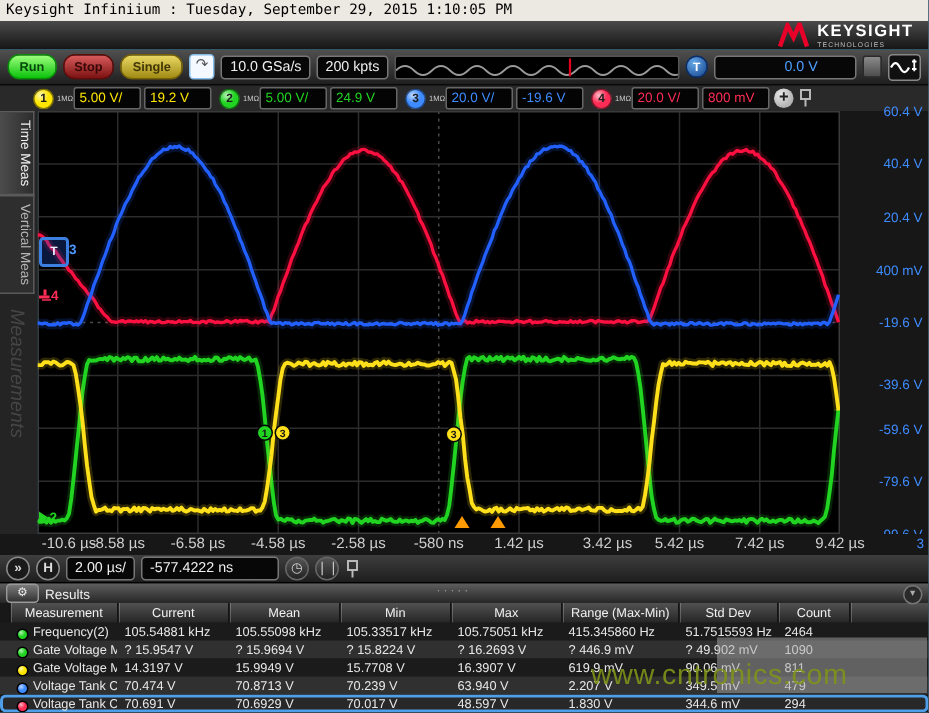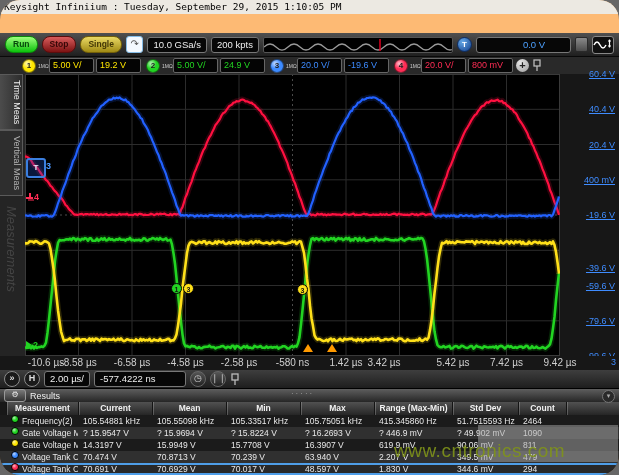--- a/index.html
+++ b/index.html
@@ -1,17 +1,17 @@
 <!DOCTYPE html>
 <html><head>
 <meta charset="utf-8">
 <style>
   html,body{margin:0;padding:0;background:#666;}
-  .screen{position:relative;width:619px;height:475px;background:#fdba74;overflow:hidden;
-          font-family:"Liberation Sans",sans-serif;border-radius:20px;-webkit-font-smoothing:antialiased;}
+  .screen{position:relative;width:619px;height:475px;background:#0ea5e9;overflow:hidden;
+          font-family:"Liberation Sans",sans-serif;-webkit-font-smoothing:antialiased;}
   
   .titlebar{position:absolute;left:0;top:0;width:100%;height:14px;background:#ece9e2;color:#000;
             font:9.5px "DejaVu Sans Mono",monospace;line-height:14px;padding-left:4px;box-sizing:border-box;}
   
   .logobar{position:absolute;left:0;top:14px;width:100%;height:19px;background:linear-gradient(#4a4a4a,#151515);}
   .logo{position:absolute;right:10px;top:1px;display:flex;gap:5px;align-items:center;height:18px;}
   .brandname{font-weight:bold;font-size:11px;color:#fff;letter-spacing:1px;line-height:11px;}
   .brandsub{font-size:4.5px;color:#bdbdbd;letter-spacing:.8px;}
   
   .toolbar{position:absolute;left:0;top:33px;width:100%;height:23px;box-sizing:border-box;
@@ -44,21 +44,21 @@
   .plusbtn{width:13px;height:13px;border-radius:50%;background:radial-gradient(circle at 35% 30%,#e8e8e8,#9a9a9a);
            color:#222;font-size:11px;font-weight:bold;text-align:center;line-height:12px;}
   
   .sidebar{position:absolute;left:0;top:74px;width:25px;height:296px;background:#242424;}
   .tab{writing-mode:vertical-rl;font-size:9px;color:#f0f0f0;background:linear-gradient(90deg,#4c4c4c,#2d2d2d);
        border:1px solid #5a5a5a;border-left:none;width:23px;box-sizing:border-box;padding:5px 0;text-align:center;}
   .tab.inactive{background:#2e2e2e;color:#b5b5b5;}
   .sidewm{writing-mode:vertical-rl;font-size:13px;color:#454545;font-style:italic;margin-top:10px;margin-left:4px;}
   .plot{position:absolute;left:25px;top:74px;width:535px;height:282px;background:#000;}
   .yaxis{position:absolute;left:560px;top:74px;width:59px;height:282px;background:#171717;}
-  .ylab{position:absolute;right:4px;color:#3f8cff;font-size:9px;white-space:nowrap;text-decoration:underline;}
+  .ylab{position:absolute;right:4px;color:#3f8cff;font-size:9px;white-space:nowrap;}
   .xaxis{position:absolute;left:0;top:356px;width:619px;height:14px;background:#171717;}
   .xlab{position:absolute;top:1px;width:56px;text-align:center;color:#cfcfcf;font-size:10px;white-space:nowrap;}
   .xchan{position:absolute;right:3px;top:1px;color:#3f8cff;font-size:9px;}
   
   .trigmark{position:absolute;left:1px;top:84px;width:16px;height:16px;border:2px solid #3b7fe0;border-radius:3px;
             background:rgba(30,80,200,.30);color:#e8f0ff;font-size:8px;font-weight:bold;text-align:center;line-height:15px;z-index:3;}
   .triglab{position:absolute;left:21px;top:87px;color:#4d97ff;font-size:9px;font-weight:bold;z-index:3;}
   .gmark{position:absolute;z-index:3;display:flex;align-items:center;gap:1px;font-size:9px;font-weight:bold;}
   .tri-r{width:0;height:0;border-top:4px solid transparent;border-bottom:4px solid transparent;border-left:6px solid currentColor;}
   .gnd{position:relative;width:7px;height:8px;}
@@ -79,45 +79,56 @@
   
   .results{position:absolute;left:0;top:388px;width:100%;height:87px;background:#181818;border-top:1px solid #000;}
   .rheader{position:relative;height:13px;background:linear-gradient(#5e5e5e,#262626);display:flex;align-items:center;gap:4px;padding:0 4px;}
   .gearbox{width:20px;height:11px;border:1px solid #999;border-radius:3px;background:linear-gradient(#7a7a7a,#333);
            color:#e8e8e8;font-size:8px;text-align:center;line-height:10px;}
   .rtitle{color:#f0f0f0;font-size:9px;}
   .rdots{position:absolute;left:47%;top:0;color:#999;font-size:8px;letter-spacing:2px;}
   .rclose{position:absolute;right:4px;top:1px;width:11px;height:11px;border-radius:50%;border:1px solid #777;
           background:#2a2a2a;color:#aaa;font-size:7px;text-align:center;line-height:10px;}
   .tgrid{display:grid;grid-template-columns:72px 74px 74px 74px 74px 78px 66px 48px 1fr;padding-left:6px;}
-  .thead{height:13px;font-weight:bold;}
+  .thead{height:13px;}
   .thcell{background:linear-gradient(#515151,#262626);border-left:1px solid #141414;
           box-shadow:inset 1px 0 0 rgba(255,255,255,.22);text-align:center;color:#f2f2f2;font-size:8.5px;line-height:13px;
           overflow:hidden;white-space:nowrap;}
   .trow{height:12px;font-size:8.5px;color:#e8e8e8;line-height:12px;}
   .trow.odd{background:#1b1b1b;}
   .trow.even{background:#303030;}
   .trow.selected{background:#282828;box-shadow:inset 0 0 0 2px #4f9ee8;border-radius:4px;}
   .tcell{padding-left:5px;text-align:left;white-space:nowrap;overflow:hidden;}
-  .mname{display:flex;align-items:flex-start;gap:3px;white-space:nowrap;overflow:hidden;}
+  .mname{display:flex;align-items:flex-end;gap:3px;white-space:nowrap;overflow:hidden;}
   .dot{width:8px;height:8px;border-radius:50%;flex:none;border:1px solid #000;box-sizing:border-box;
        background:radial-gradient(circle at 35% 30%,rgba(255,255,255,.65),rgba(255,255,255,0) 45%),var(--c);}
   .graybox{position:absolute;left:478px;top:36px;width:140px;height:37px;background:rgba(168,168,168,.5);z-index:4;}
   .watermark{position:absolute;left:394px;top:51px;z-index:5;font-size:19px;letter-spacing:.5px;
              color:rgba(128,148,26,.9);white-space:nowrap;}
 </style>
 </head>
 <body>
 
 <div class="screen">
 
   <div class="titlebar">
     <span>Keysight Infiniium : Tuesday, September 29, 2015 1:10:05 PM</span>
   </div>
 
+  <div class="logobar">
+    <div class="logo">
+      <svg width="22" height="18" viewBox="0 0 22 18">
+        <polyline points="2,16 7,2 11,10 15,1 20,16" fill="none" stroke="#e80029" stroke-width="3" stroke-linejoin="miter"></polyline>
+      </svg>
+      <div>
+        <div class="brandname">KEYSIGHT</div>
+        <div class="brandsub">TECHNOLOGIES</div>
+      </div>
+    </div>
+  </div>
 
   <div class="toolbar">
     <div class="pill run">Run</div>
     <div class="pill stop">Stop</div>
     <div class="pill single">Single</div>
     <div class="acqbtn">↷</div>
     <div class="tbox">10.0 GSa/s</div>
     <div class="tbox">200 kpts</div>
     <div class="preview">
       <svg width="240" height="14" viewBox="0 0 240 14">
@@ -227,37 +238,37 @@
       </div>
   </div>
 
   <div class="yaxis">
       <div id="ylabs">
         <div class="ylab" style="top:-5.0px">60.4 V</div>
         <div class="ylab" style="top:30.3px">40.4 V</div>
         <div class="ylab" style="top:65.5px">20.4 V</div>
         <div class="ylab" style="top:100.8px">400 mV</div>
         <div class="ylab" style="top:136.0px">-19.6 V</div>
-        <div class="ylab" style="top:189px">-39.6 V</div>
+        <div class="ylab" style="top:177px">-39.6 V</div>
         <div class="ylab" style="top:206.5px">-59.6 V</div>
         <div class="ylab" style="top:241.8px">-79.6 V</div>
         <div class="ylab" style="top:277.0px">-99.6 V</div>
       </div>
     </div>
 
   <div class="xaxis">
     <div id="xlabs">
         <div class="xlab" style="left:18.0px">-10.6 µs</div>
         <div class="xlab" style="left:50.5px">-8.58 µs</div>
         <div class="xlab" style="left:104.0px">-6.58 µs</div>
         <div class="xlab" style="left:157.5px">-4.58 µs</div>
         <div class="xlab" style="left:211.0px">-2.58 µs</div>
         <div class="xlab" style="left:264.5px">-580 ns</div>
         <div class="xlab" style="left:318.0px">1.42 µs</div>
-        <div class="xlab" style="left:356px">3.42 µs</div>
+        <div class="xlab" style="left:377px">3.42 µs</div>
         <div class="xlab" style="left:425.0px">5.42 µs</div>
         <div class="xlab" style="left:478.5px">7.42 µs</div>
         <div class="xlab" style="left:532.0px">9.42 µs</div>
       </div>
     <div class="xchan">3</div>
   </div>
 
   <div class="hbar">
     <div class="circbtn">»</div>
     <div class="circbtn">H</div>

